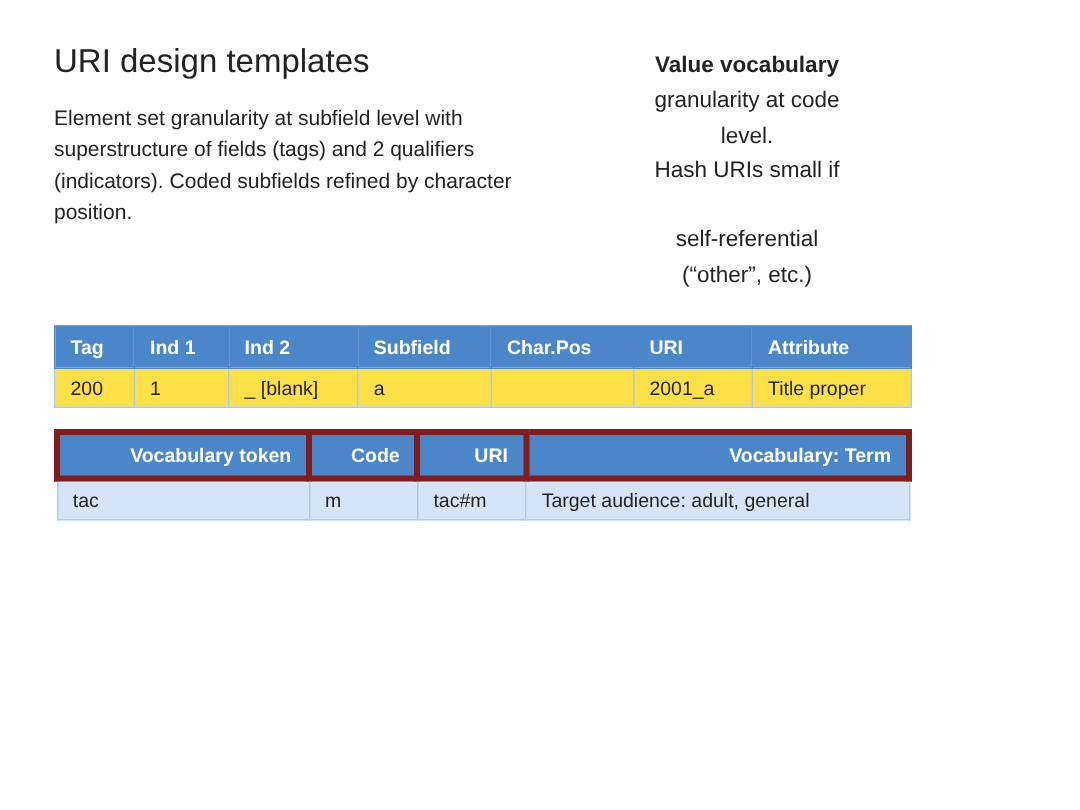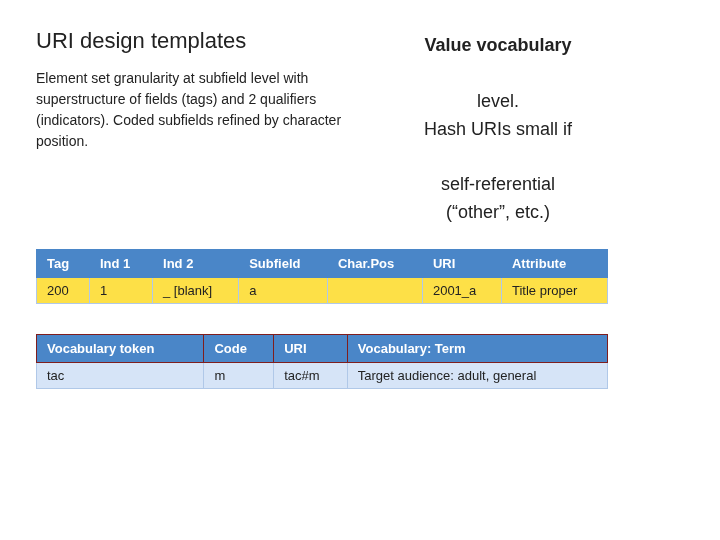--- a/index.html
+++ b/index.html
@@ -48,36 +48,36 @@
       line-height: 1.5;
     }
 
     .description strong {
       font-weight: normal;
     }
 
     .right-panel {
       width: 220px;
       flex-shrink: 0;
-      font-size: 18px;
+      font-size: 15px;
       color: #222;
       line-height: 1.55;
       text-align: center;
       padding-top: 4px;
     }
 
     .right-panel .vocab-title {
       font-weight: bold;
     }
 
     
     .tables-section {
       display: flex;
       flex-direction: column;
-      gap: 30px;
+      gap: 14px;
     }
 
     table {
       border-collapse: collapse;
       width: 100%;
     }
 
     
     .table-main thead tr {
       background: #4a86c8;
@@ -111,22 +111,22 @@
     
     .table-vocab thead tr {
       background: #4a86c8;
       color: #fff;
     }
 
     .table-vocab thead th {
       padding: 6px 10px;
       font-size: 13px;
       font-weight: 600;
-      text-align: left;
-      border: 1px solid #7f1d1d;
+      text-align: right;
+      border: 4px solid #7f1d1d;
     }
 
     .table-vocab tbody tr {
       background: #d6e4f7;
       margin-top: 23px;
     }
 
     .table-vocab tbody td {
       padding: 5px 10px;
       font-size: 13px;
@@ -141,21 +141,21 @@
 
   <div class="top-section">
     <div class="left-text">
       <div class="page-title">URI design templates</div>
       <div class="description">
         <strong>Element set</strong><span> granularity at subfield level with superstructure of fields (tags) and 2 qualifiers (indicators). Coded subfields refined by character position.</span>
       </div>
     </div>
     <div class="right-panel">
       <span class="vocab-title">Value vocabulary</span><br>
-      <br>
+      <span>granularity at code</span><br>
       <span>level.</span><br>
       <span>Hash URIs small if</span><br>
       <br>
       <span>self-referential</span><br>
       <span>(“other”, etc.)</span>
     </div>
   </div>
 
   <div class="tables-section">
 

